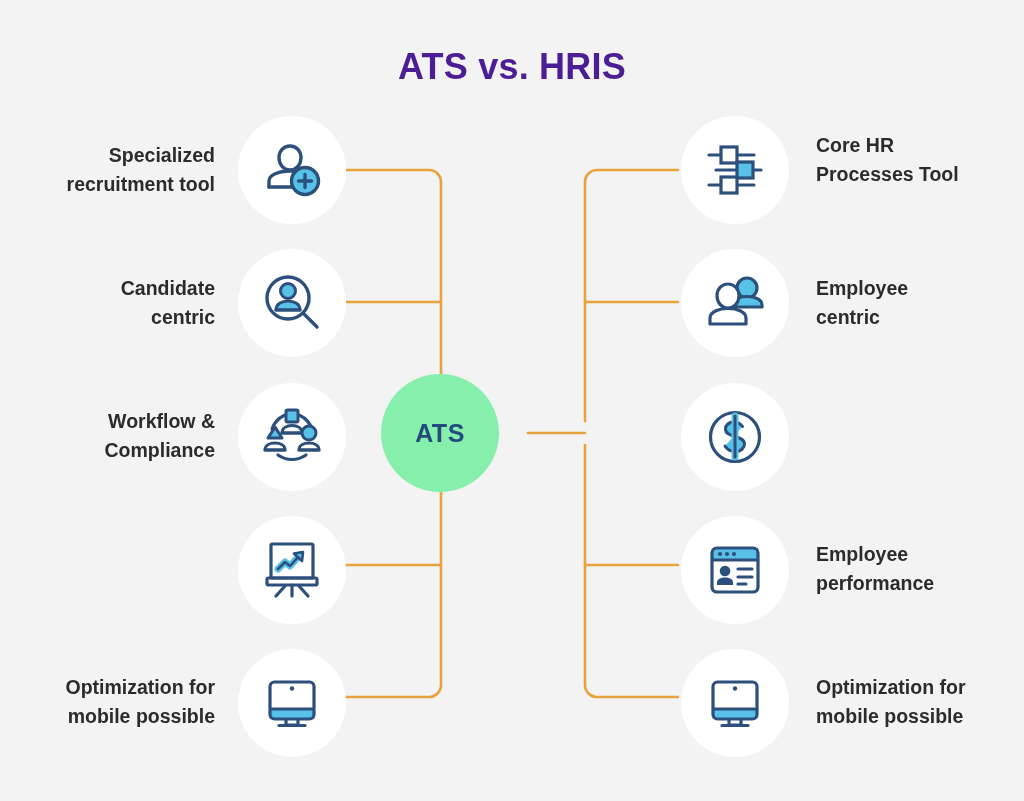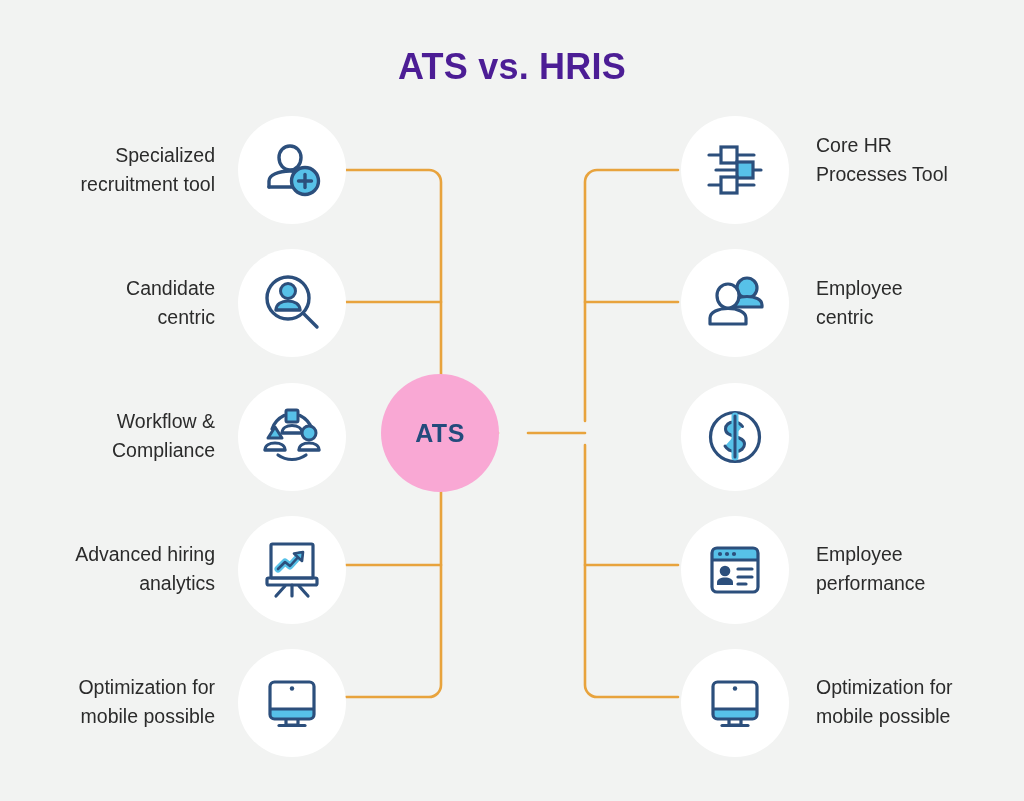--- a/index.html
+++ b/index.html
@@ -25,31 +25,32 @@
   .bubble {
     position: absolute; width: 108px; height: 108px; border-radius: 50%;
     background: #ffffff;
     display: flex; align-items: center; justify-content: center;
   }
   .bubble svg { display: block; }
 
   
   .hub {
     position: absolute; width: 118px; height: 118px; border-radius: 50%;
-    background: #f9a8d4;
+    background: #86efac;
     display: flex; align-items: center; justify-content: center;
     font-size: 25px; font-weight: bold; color: #234b7c;
     letter-spacing: .5px;
   }
 
   
   .label {
     position: absolute;
     font-size: 19.5px; line-height: 29px; color: #2b2b2b;
     white-space: pre-line;
+    font-weight: bold;
   }
   .label.lft   { text-align: right; }
   .label.rgt   { text-align: left; }
 </style>
 </head>
 <body>
 
 <div id="stage">
 
   <div class="title">ATS vs. HRIS</div>
@@ -210,22 +211,20 @@
       <path d="M18 53.5 H44" stroke="#2c4f7c" stroke-width="3.2" stroke-linecap="round"></path>
     </svg>
   </div>
 
   <div class="label lft" style="left:0; top:141px; width:215px;">Specialized
 recruitment tool</div>
   <div class="label lft" style="left:0; top:274px; width:215px;">Candidate
 centric</div>
   <div class="label lft" style="left:0; top:407px; width:215px;padding-left:20px;">Workflow &amp;
 Compliance</div>
-  <div class="label lft" style="left:0; top:540px; width:215px;">Advanced hiring
-analytics</div>
   <div class="label lft" style="left:0; top:673px; width:215px;">Optimization for
 mobile possible</div>
 
   <div class="label rgt" style="left:816px; top:131px; width:208px;">Core HR
 Processes Tool</div>
   <div class="label rgt" style="left:816px; top:274px; width:208px;">Employee
 centric</div>
   <div class="label rgt" style="left:816px; top:540px; width:208px;">Employee
 performance</div>
   <div class="label rgt" style="left:816px; top:673px; width:208px;">Optimization for

